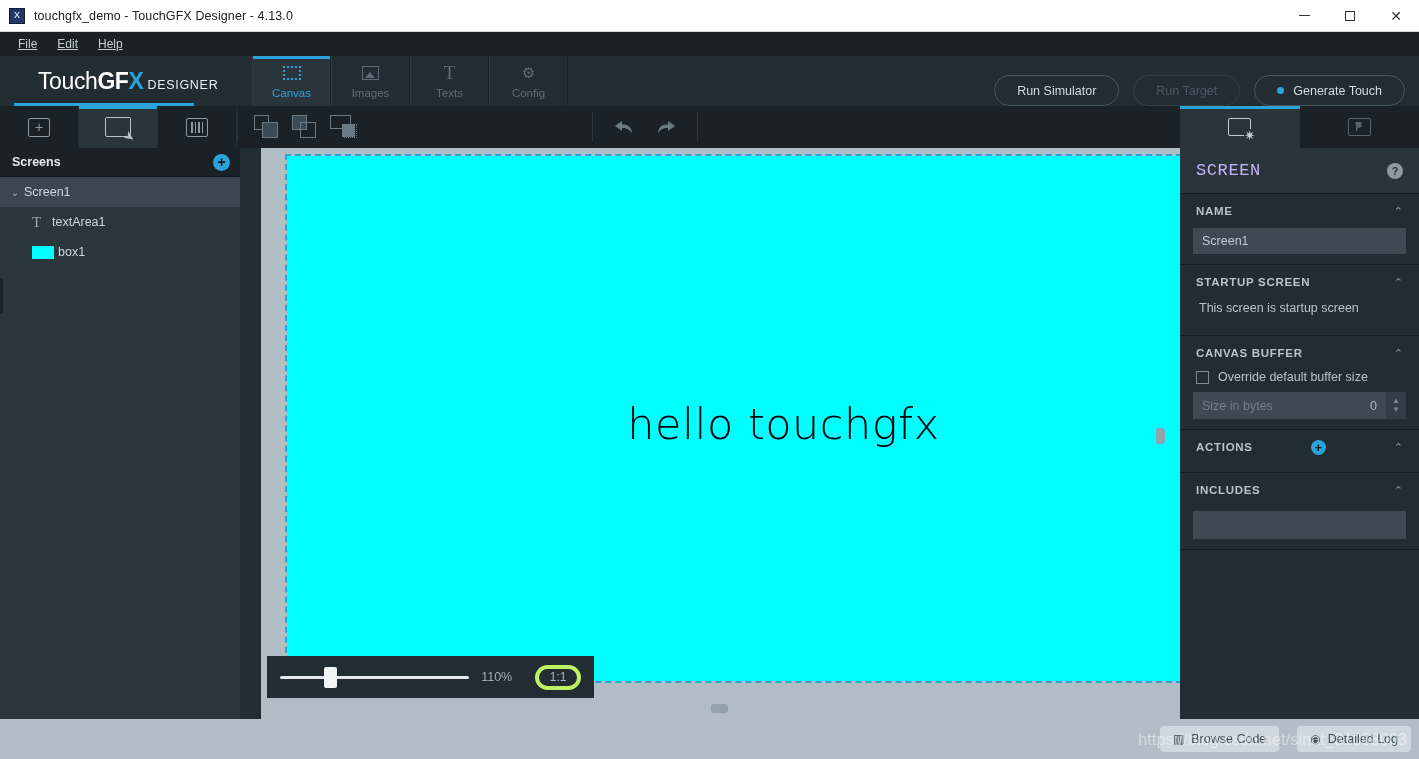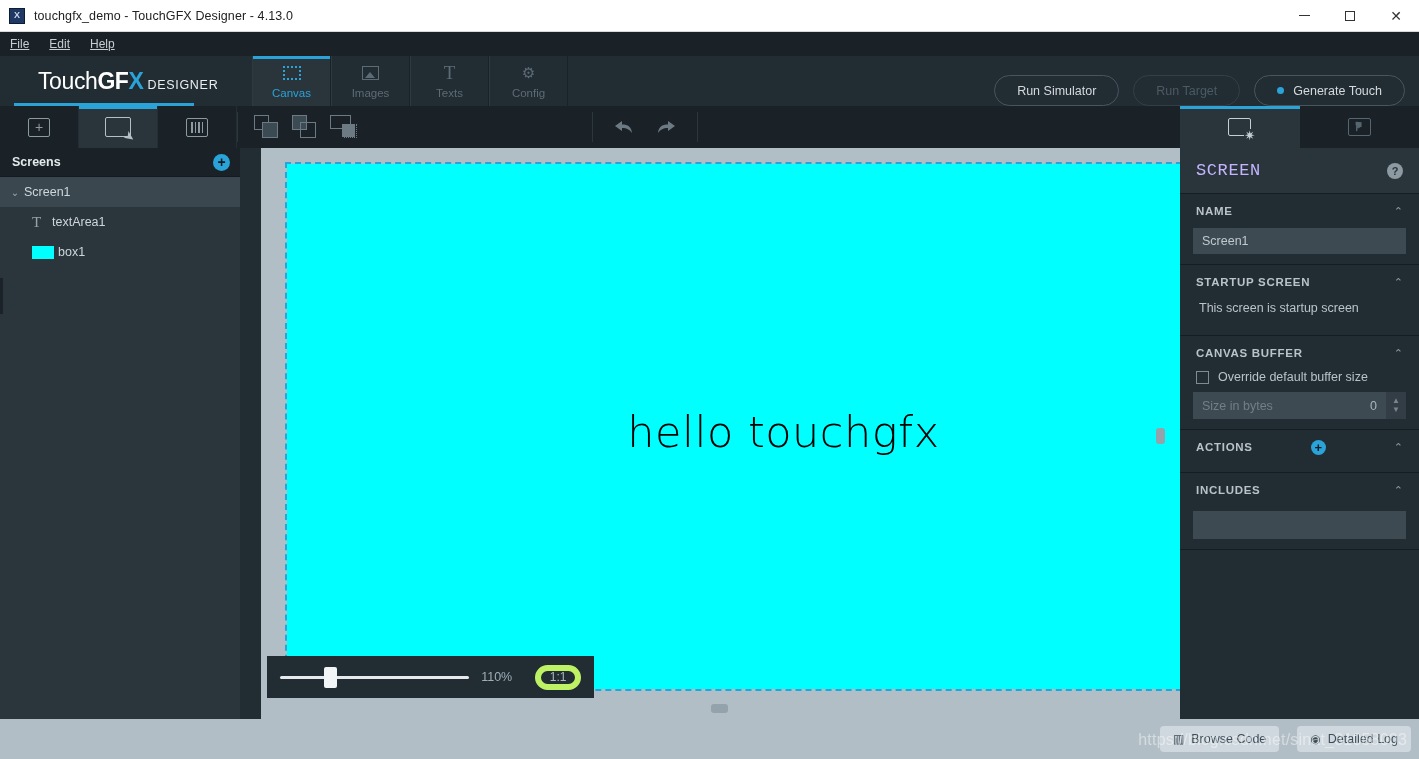--- a/index.html
+++ b/index.html
@@ -29,21 +29,21 @@
     width: 46px; height: 32px; display: flex; align-items: center; justify-content: center;
     color: #333; font-size: 13px;
   }
   .glyph-min { width: 11px; height: 1px; background: #333; }
   .glyph-max { width: 10px; height: 10px; border: 1px solid #333; }
   .glyph-close { font-size: 14px; line-height: 1; }
 
   
   .menubar {
     position: absolute; top: 32px; left: 0; width: 1419px; height: 24px;
-    background: #1a2227; display: flex; align-items: center; 
+    background: #1a2227; display: flex; align-items: center; padding-left: 8px;
   }
   .menu-item {
     font-size: 12px; color: #c6ced3; padding: 3px 10px; cursor: default;
   }
   .menu-item u { text-decoration: underline; }
 
   
   .header {
     position: absolute; top: 56px; left: 0; width: 1419px; height: 50px;
     background: #222c33; display: flex; align-items: stretch;
@@ -181,21 +181,21 @@
     background: #222c33; display: flex; align-items: center; justify-content: center;
   }
   .canvas-outer {
     position: relative; width: 922px; height: 571px; background: #222c33;
     display: flex; align-items: flex-start; justify-content: center;
   }
   .canvas-gray {
     position: absolute; left: 12px; top: 0px; width: 922px; height: 571px; background: #b2bec6;
   }
   .screen-box {
-    position: absolute; left: 38px; top: 16px; width: 993px; height: 525px;
+    position: absolute; left: 38px; top: 8px; width: 993px; height: 525px;
     background: #00ffff; outline: 2px dashed #2aa3d8; outline-offset: 0px;
   }
   .screen-text {
     position: absolute; left: 0; right: 0; top: 243px; text-align: center;
     font-size: 43px; color: #000; font-family: "DejaVu Sans", sans-serif; font-weight: 300;
     letter-spacing: .5px;
   }
   .vscroll-thumb {
     position: absolute; right: 6px; top: 280px; width: 9px; height: 16px;
     background: #93a2ab; border-radius: 3px;
@@ -210,21 +210,21 @@
   }
   .slider-track {
     position: relative; width: 190px; height: 3px; background: #e6eaec; border-radius: 2px;
   }
   .slider-thumb {
     position: absolute; left: 44px; top: -9px; width: 13px; height: 21px;
     background: #f2f5f6; border-radius: 2px;
   }
   .zoom-pct { font-size: 12.5px; color: #9fadb5; min-width: 38px; }
   .ratio-btn {
-    width: 46px; height: 25px; border-radius: 13px; border: 6px solid #bef264;
+    width: 46px; height: 25px; border-radius: 13px; border: 4px solid #bef264;
     color: #aab6bd; font-size: 12px; display: flex; align-items: center; justify-content: center;
     cursor: pointer; margin-left: 4px;
   }
 
   
   .rightpanel {
     position: absolute; top: 106px; right: 0; width: 239px; height: 613px; background: #222c33;
   }
   .rp-tabs { display: flex; height: 42px; background: #1a2227; }
   .rp-tab {

